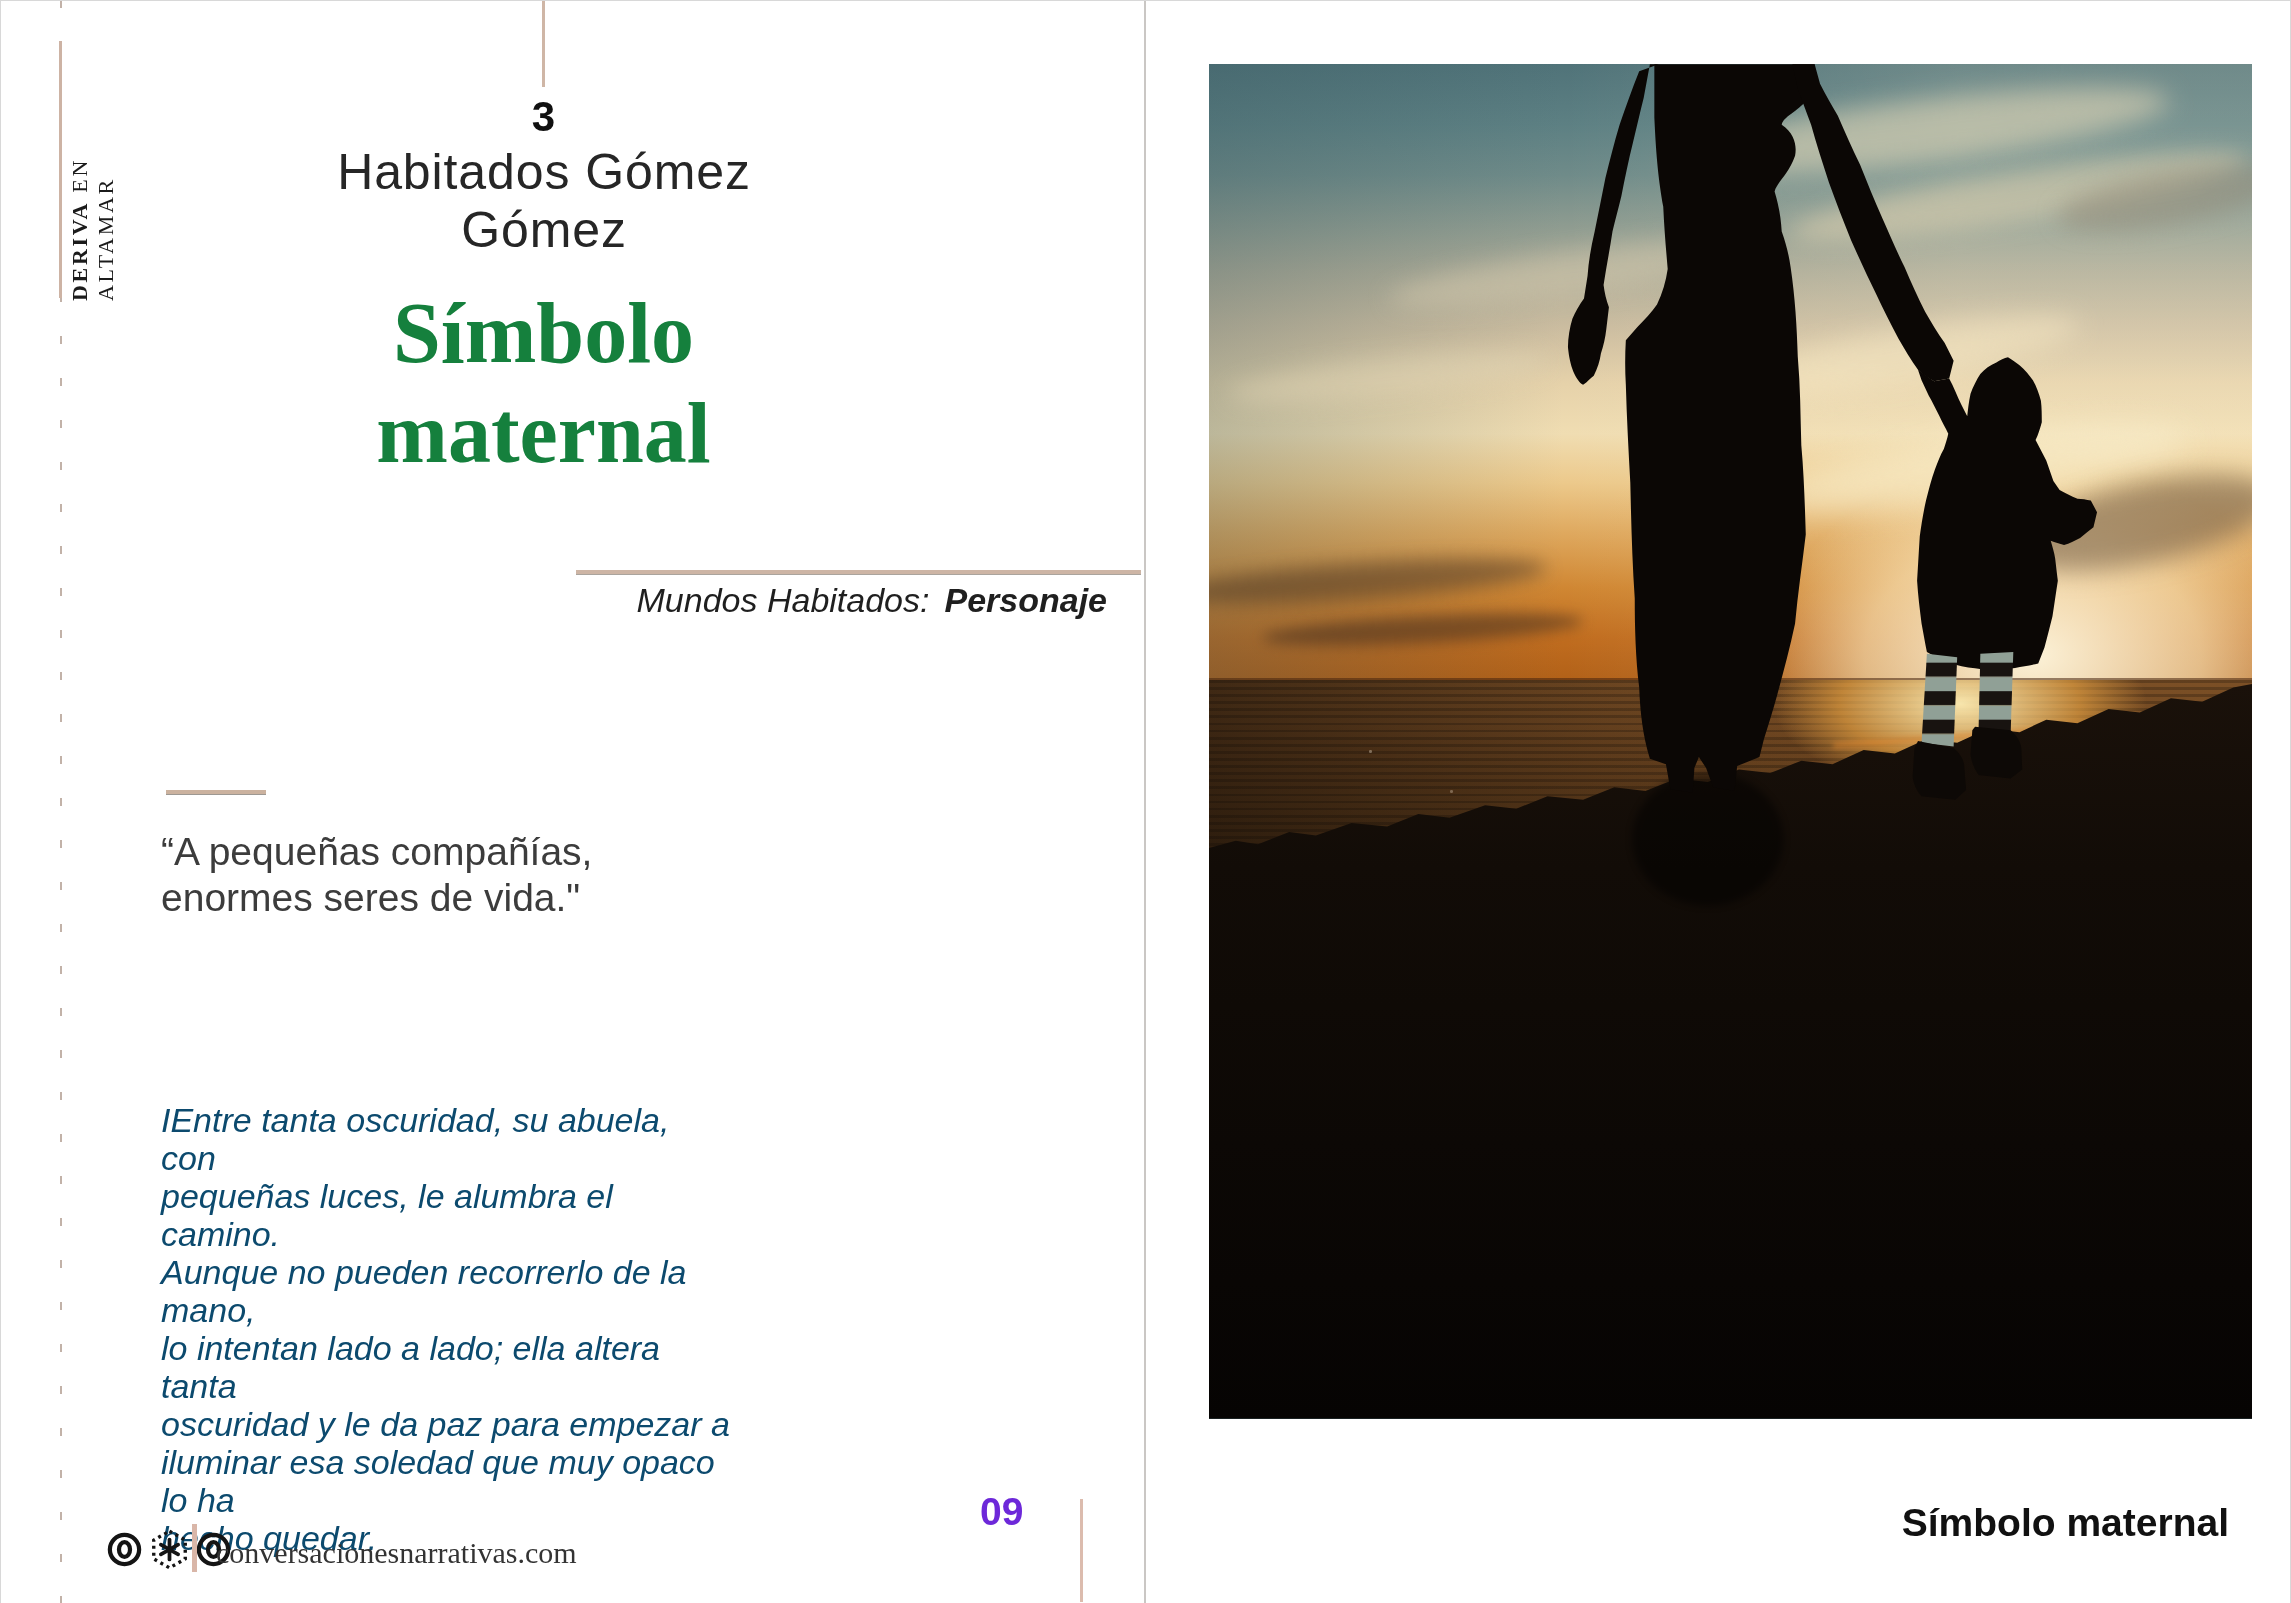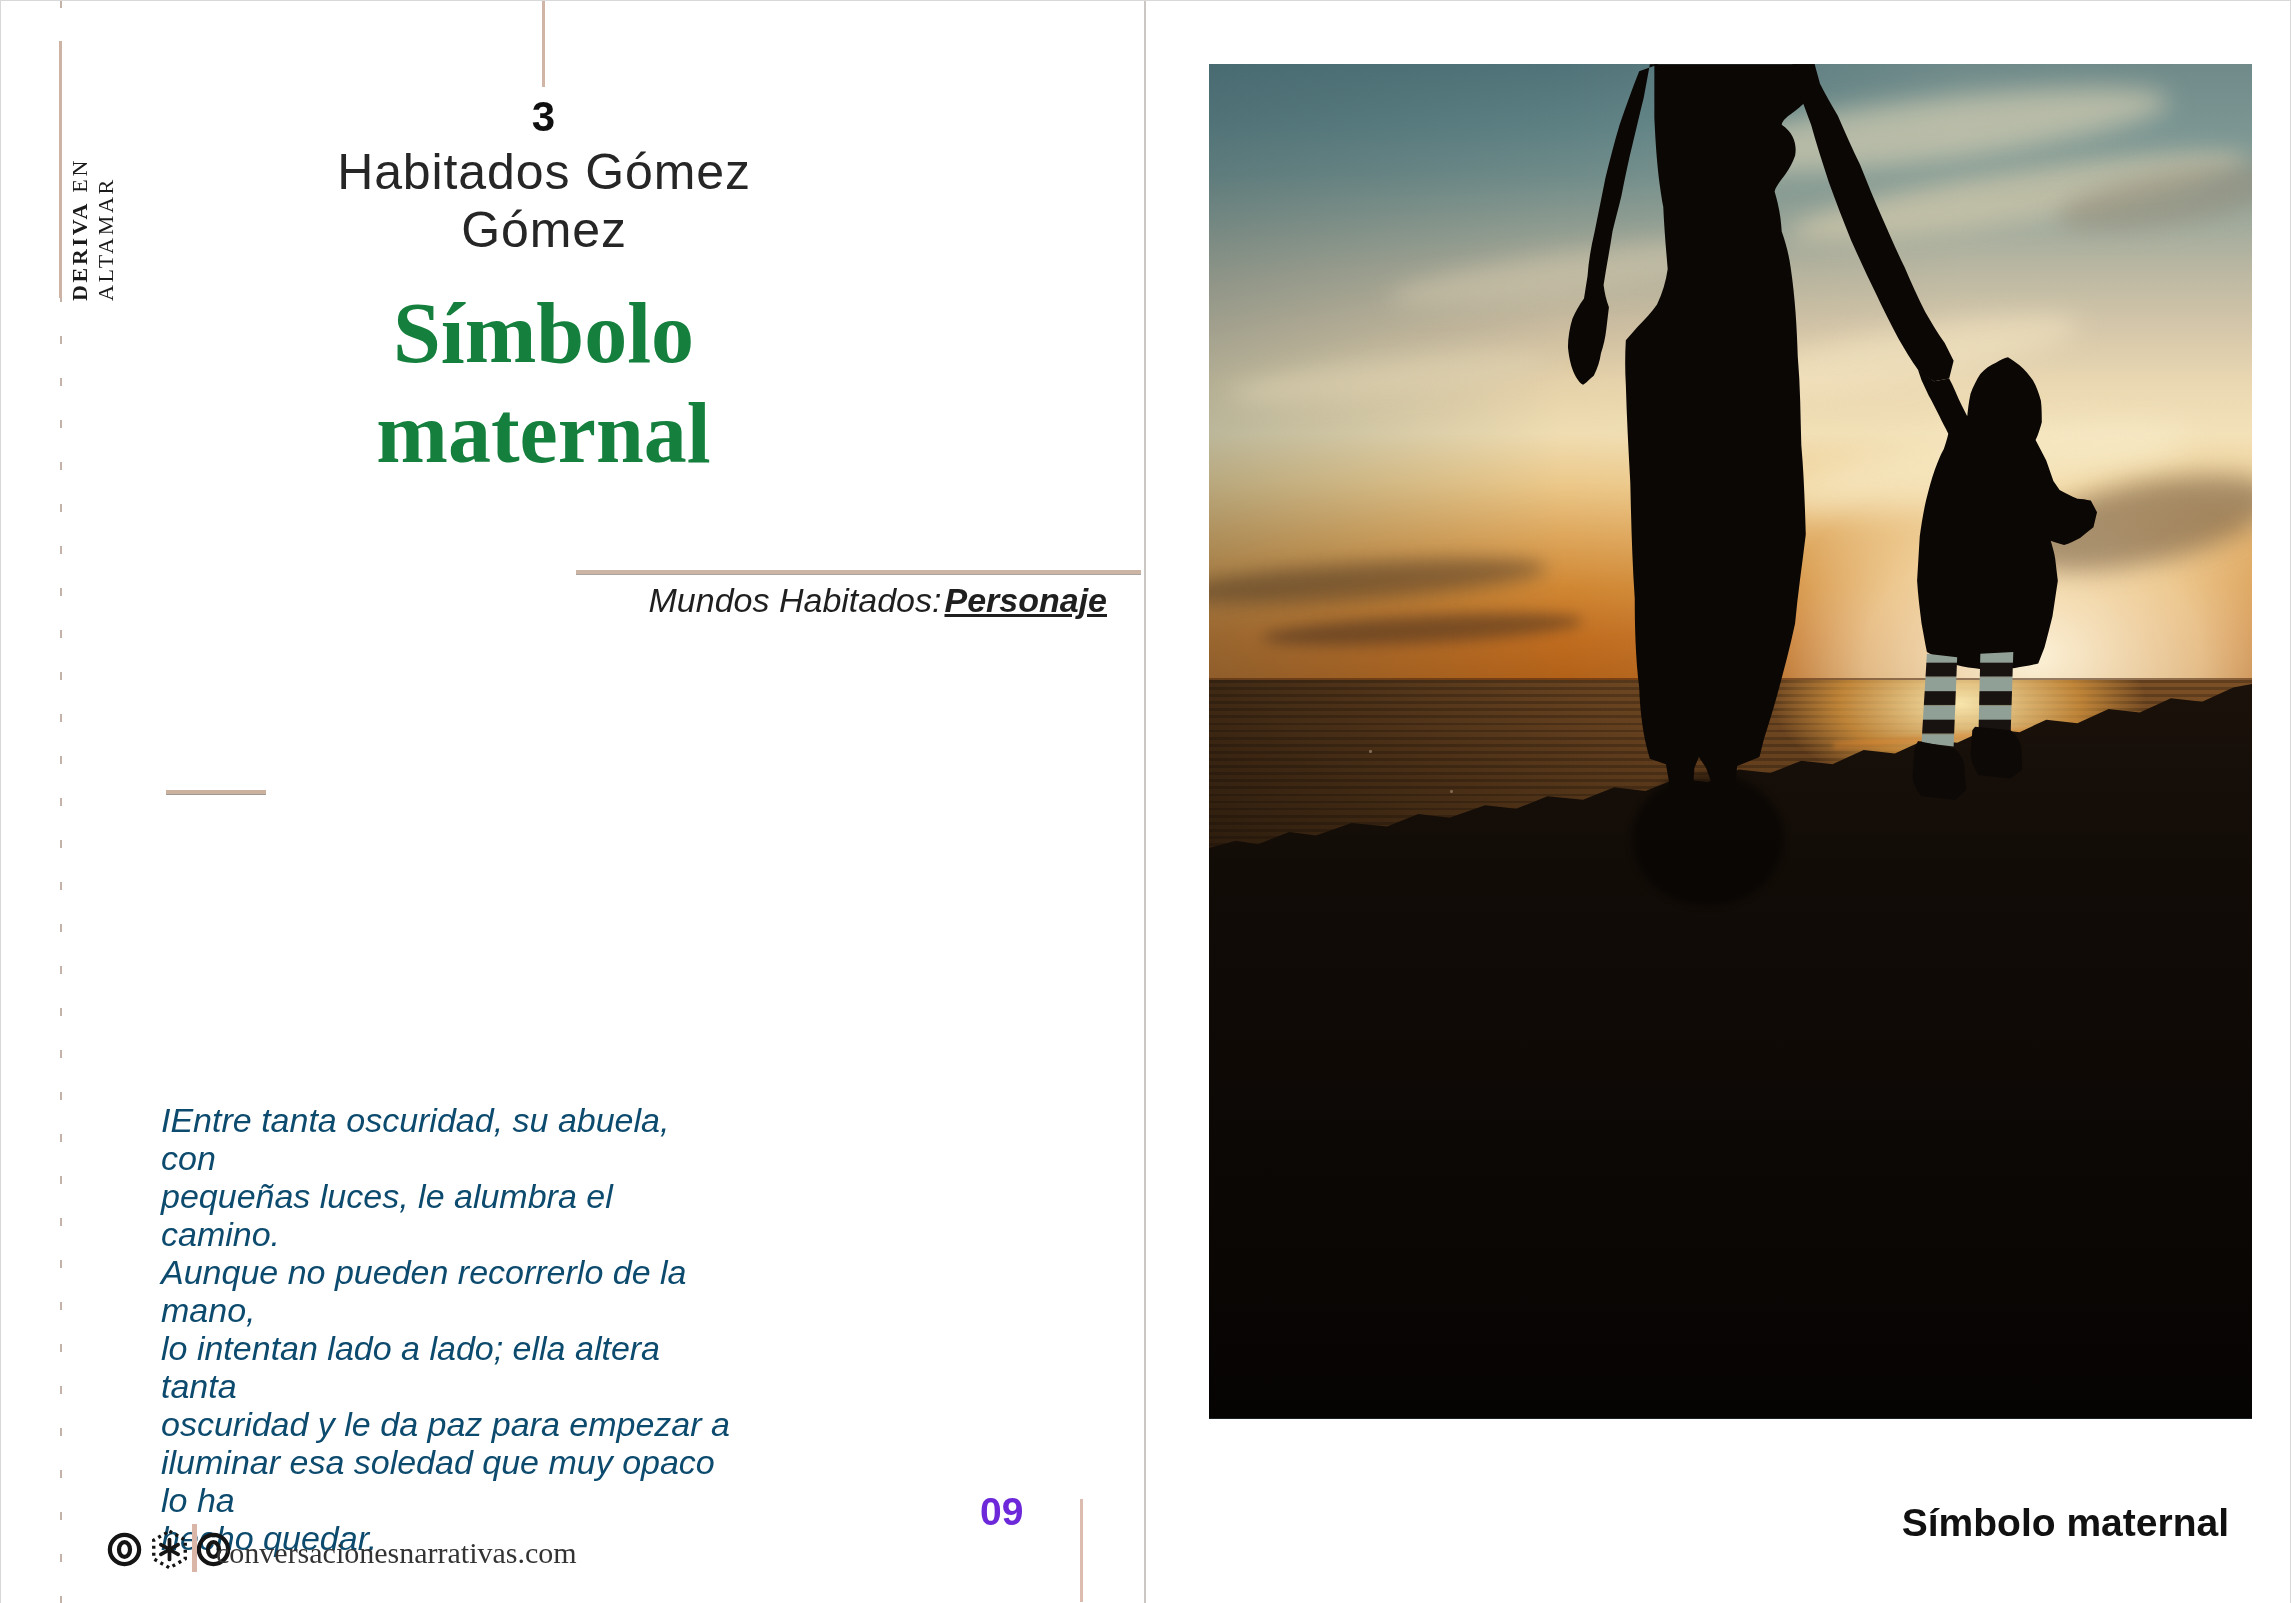--- a/index.html
+++ b/index.html
@@ -26,21 +26,21 @@
     font-size:50px;font-weight:300;color:#262626;letter-spacing:0.9px;}
   .title{position:absolute;left:294px;top:283px;width:499px;text-align:center;
     font-family:"Liberation Serif",serif;font-weight:700;font-size:86px;line-height:100px;
     color:#15803d;white-space:pre-line;}
 
   .section-rule{position:absolute;left:576px;top:570px;width:565px;height:3.6px;
     background:#cdb5a5;border-bottom:0.9px solid #aaa49d;}
   .section-line{position:absolute;left:576px;top:581px;width:531px;text-align:right;
     font-size:34px;font-style:italic;color:#1f1f1f;}
   .section-line .lbl{font-weight:300;text-align:right;}
-  .section-line .val{font-weight:700;margin-left:3px;text-decoration:underline;}
+  .section-line .val{font-weight:700;margin-left:15px;}
 
   .quote-rule{position:absolute;left:166px;top:790px;width:100px;height:3.6px;
     background:#cbb29f;border-bottom:1.8px solid #9d9892;}
   .quote{position:absolute;left:161px;top:829px;width:552px;
     font-size:39px;font-weight:300;line-height:46px;color:#3c3c3c;white-space:pre-line;}
   .body-par{position:absolute;left:161px;top:1101px;width:570px;
     font-size:34px;font-weight:300;font-style:italic;line-height:38px;color:#0c4a6e;
     white-space:pre-line;}
 
   .footer-logo{position:absolute;left:105px;top:1527px;display:flex;gap:2.7px;align-items:center;}
@@ -98,20 +98,22 @@
   <div class="author">Habitados Gómez Gómez</div>
   <div class="title">Símbolo
 maternal</div>
 
   <div class="section-rule"></div>
   <div class="section-line">
     <span class="lbl">Mundos Habitados:</span><span class="val">Personaje</span>
   </div>
 
   <div class="quote-rule"></div>
+  <div class="quote">“A pequeñas compañías,
+enormes seres de vida."</div>
   <div class="body-par">IEntre tanta oscuridad, su abuela, con
 pequeñas luces, le alumbra el camino.
 Aunque no pueden recorrerlo de la mano,
 lo intentan lado a lado; ella altera tanta
 oscuridad y le da paz para empezar a
 iluminar esa soledad que muy opaco lo ha
 hecho quedar.</div>
 
   <div class="footer-logo">
     <span>

